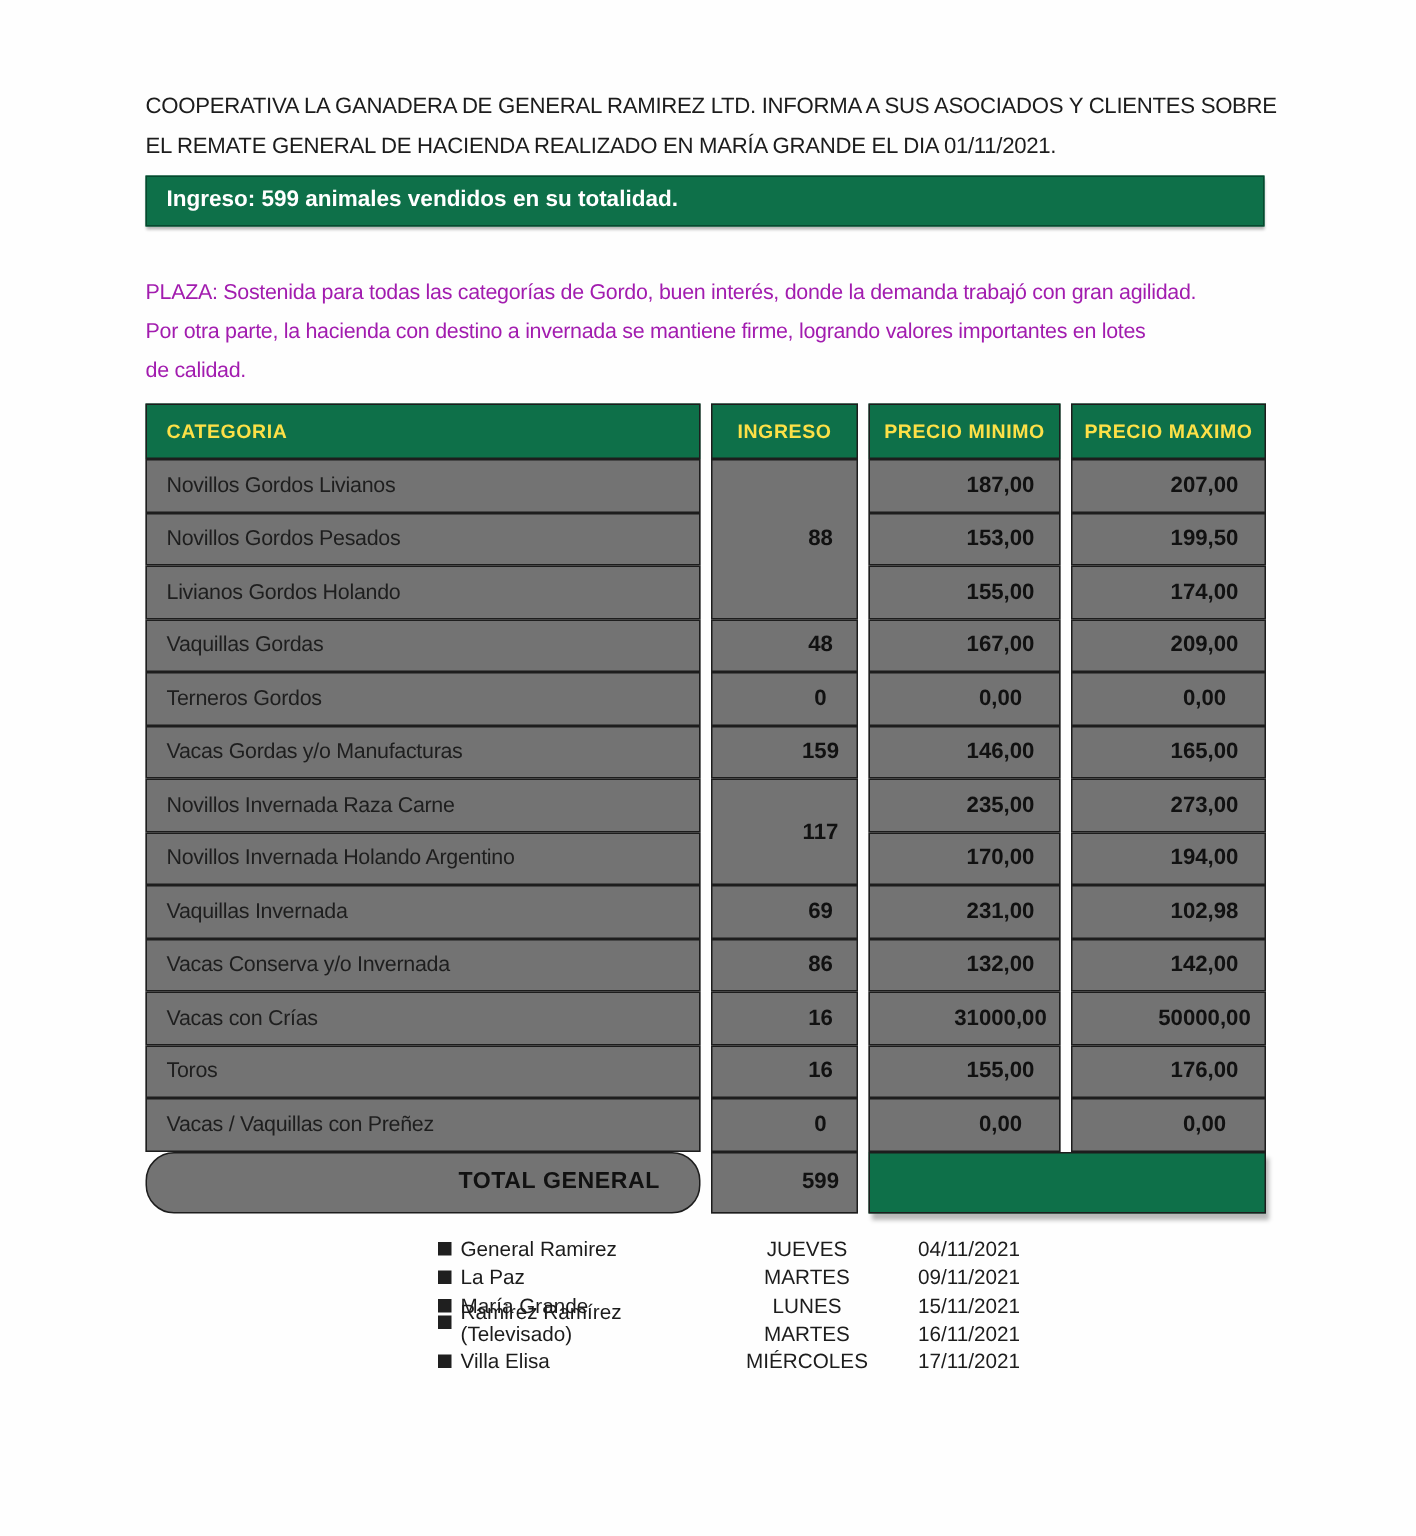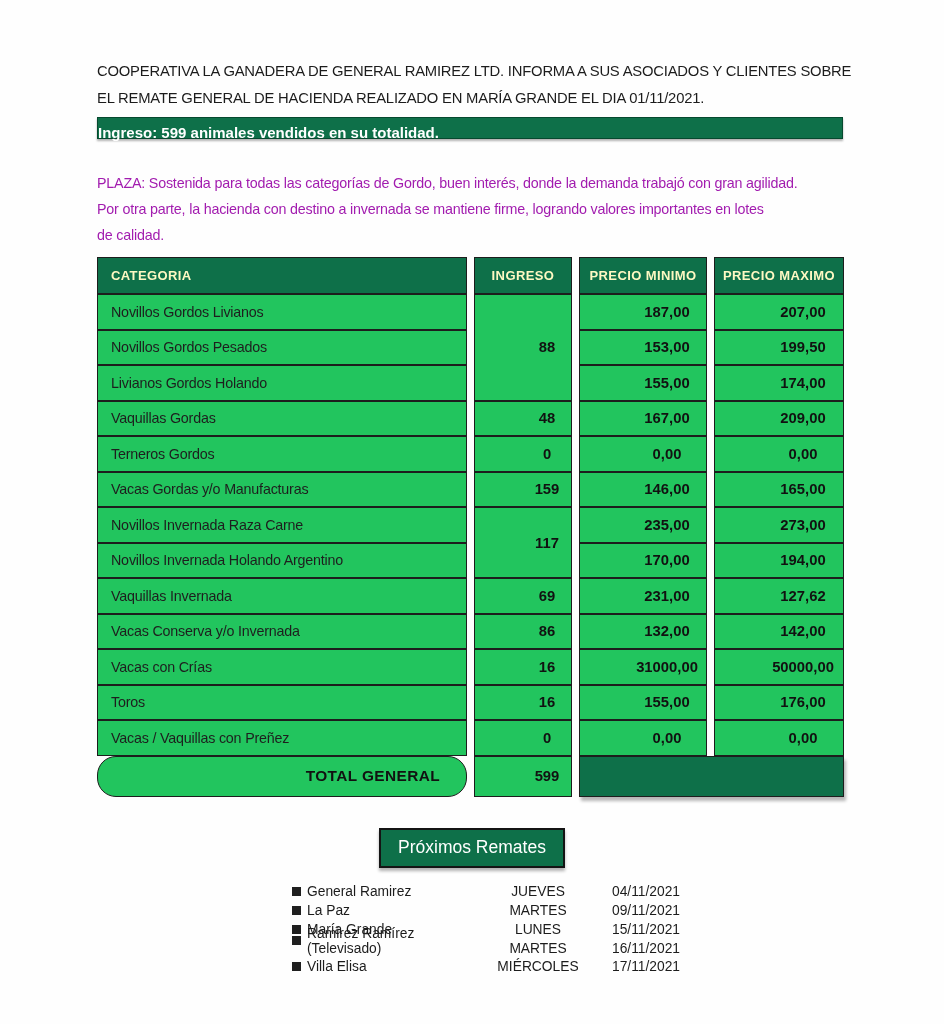--- a/index.html
+++ b/index.html
@@ -10,40 +10,41 @@
     color: #212121;
     overflow: hidden;
   }
   .page { position: relative; width: 944px; height: 1024px; background: #fefefe; }
   .content { margin-left: 97px; width: 746px; }
 
   .intro { padding-top: 58px; font-size: 14.8px; line-height: 27px; color: #1c1c1c; letter-spacing: -0.2px; }
   .intro-line { white-space: nowrap; }
 
   .banner {
-    margin-top: 5px; height: 22px; width: 746px;
+    margin-top: 5px; height: 34px; width: 746px;
     background: #0e7049; border: 1px solid #06492f;
     color: #ffffff; font-weight: bold; font-size: 15px; line-height: 30px;
+    padding-left: 13px;
     box-shadow: 0 2px 2px rgba(0,0,0,0.30);
   }
 
   .plaza { margin-top: 31px; font-size: 14.3px; line-height: 26px; color: #a21caf; letter-spacing: -0.2px; }
 
   table.hacienda {
     margin-top: 9px; margin-left: -7px;
     width: 761px; table-layout: fixed;
     border-collapse: separate; border-spacing: 7px 0;
   }
   col.c-cat { width: 370px; }
   col.c-ing { width: 98px; }
   col.c-min { width: 128px; }
   col.c-max { width: 130px; }
-  th, td { border: 1.6px solid #1d1d1d; background: #22c55e; }
+  th, td { border: 1.6px solid #1d1d1d; background: #737373; }
   th {
-    height: 37px; background: #0e7049; color: #fef9c3;
+    height: 37px; background: #0e7049; color: #fde047;
     font-size: 13px; font-weight: bold; letter-spacing: 0.4px;
     text-align: center;
   }
   th.h-cat { text-align: left; padding-left: 13px; }
   td { height: 35.5px; }
   td.cat-cell { padding-left: 13px; font-size: 14.3px; color: #1e1e1e; letter-spacing: -0.2px; }
   td.num-cell { text-align: center; font-weight: bold; font-size: 14.8px; color: #111; padding-left: 48px; }
   tr.total-row td { height: 41px; }
   td.total-label {
     text-align: right; padding-right: 26px;
@@ -144,21 +145,21 @@
         </tr>
         <tr>
           <td class="cat-cell">Novillos Invernada Holando Argentino</td>
           <td class="num-cell">170,00</td>
           <td class="num-cell">194,00</td>
         </tr>
         <tr>
           <td class="cat-cell">Vaquillas Invernada</td>
           <td class="num-cell">69</td>
           <td class="num-cell">231,00</td>
-          <td class="num-cell">127,62</td>
+          <td class="num-cell">102,98</td>
         </tr>
         <tr>
           <td class="cat-cell">Vacas Conserva y/o Invernada</td>
           <td class="num-cell">86</td>
           <td class="num-cell">132,00</td>
           <td class="num-cell">142,00</td>
         </tr>
         <tr>
           <td class="cat-cell">Vacas con Crías</td>
           <td class="num-cell">16</td>
@@ -180,23 +181,20 @@
         <tr class="total-row">
           <td class="total-label">TOTAL GENERAL</td>
           <td class="num-cell">599</td>
           <td class="total-green" colspan="2"></td>
         </tr>
       </tbody>
     </table>
 
   </div>
 
-  <div class="remates-btn">
-    <span>Próximos Remates</span>
-  </div>
 
   <div class="upcoming-list">
     <div class="list-row">
       <span class="place">
           <span class="bullet"></span>
           <span>General Ramirez</span>
         </span>
       <span class="day">JUEVES</span>
       <span class="date">04/11/2021</span>
     </div>

